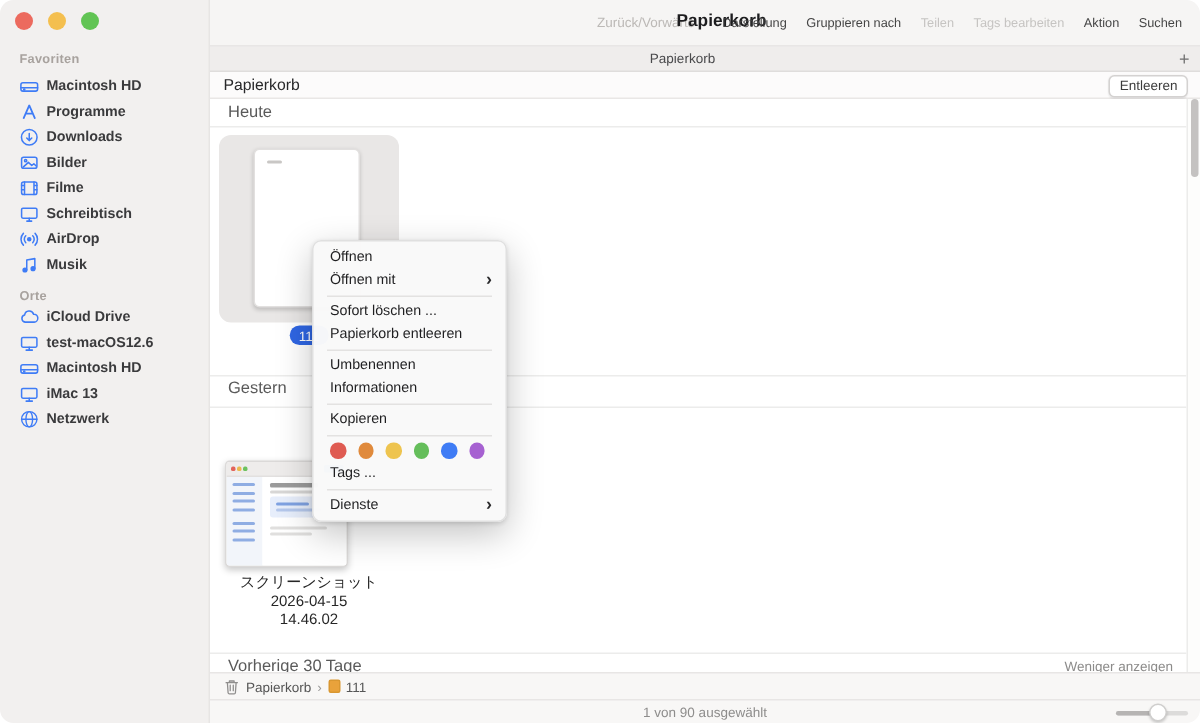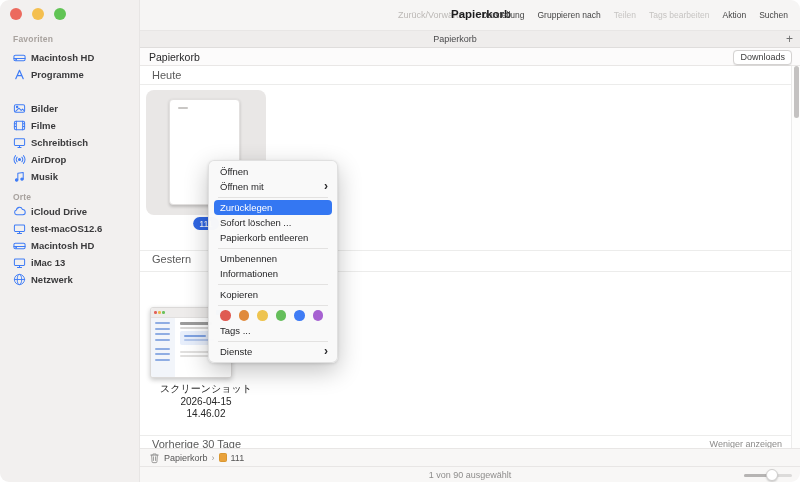--- a/index.html
+++ b/index.html
@@ -116,20 +116,29 @@
       <span class="s-label">Macintosh HD</span>
     </div>
     <div class="side-item" style="top:66px">
       <span class="s-icon">
           <svg width="13" height="13" viewBox="0 0 14 14" fill="none" stroke="#3f7cf6" stroke-width="1.3" stroke-linecap="round" stroke-linejoin="round">
             <path d="M3 11.5 L7 2.5 L11 11.5 M4.6 8.3 H9.4"></path>
           </svg>
         </span>
       <span class="s-label">Programme</span>
     </div>
+    <div class="side-item" style="top:83px">
+      <span class="s-icon">
+          <svg width="13" height="13" viewBox="0 0 14 14" fill="none" stroke="#3f7cf6" stroke-width="1.1" stroke-linecap="round" stroke-linejoin="round">
+            <circle cx="7" cy="7" r="5.6"></circle>
+            <path d="M7 4.3 V9.2 M5.2 7.5 L7 9.4 L8.8 7.5"></path>
+          </svg>
+        </span>
+      <span class="s-label">Downloads</span>
+    </div>
     <div class="side-item" style="top:100px">
       <span class="s-icon">
           <svg width="13" height="13" viewBox="0 0 14 14" fill="none" stroke="#3f7cf6" stroke-width="1.1" stroke-linecap="round" stroke-linejoin="round">
             <rect x="1.5" y="3" width="11" height="8" rx="1.5"></rect>
             <circle cx="4.4" cy="5.5" r="0.8"></circle>
             <path d="M2.8 10 L6.4 6.7 L8.8 9 L10.3 7.7 L11.8 9.2"></path>
           </svg>
         </span>
       <span class="s-label">Bilder</span>
     </div>
@@ -234,21 +243,21 @@
     </div>
   </div>
 
   <div class="tabbar">
     <div class="tab-label">Papierkorb</div>
     <div class="tab-plus">+</div>
   </div>
 
   <div class="pathbar">
     <span class="path-title">Papierkorb</span>
-    <span class="empty-btn">Downloads</span>
+    <span class="empty-btn">Entleeren</span>
   </div>
 
   <div class="content">
 
     <div class="grp-h" style="top:3px">Heute</div>
     <div class="grp-line" style="top:18px"></div>
 
     <div class="sel-tile">
       <div class="doc-thumb" style="left:23px;top:9px">
         <div class="thumb-mark"></div>
@@ -303,21 +312,20 @@
     <div class="sb-thumb"></div>
   </div>
 
   <div class="menu">
     <div class="mi">Öffnen</div>
     <div class="mi">
       <span>Öffnen mit</span>
       <span class="sub">›</span>
     </div>
     <div class="msep"></div>
-    <div class="mi hl">Zurücklegen</div>
     <div class="mi">Sofort löschen ...</div>
     <div class="mi">Papierkorb entleeren</div>
     <div class="msep"></div>
     <div class="mi">Umbenennen</div>
     <div class="mi">Informationen</div>
     <div class="msep"></div>
     <div class="mi">Kopieren</div>
     <div class="msep"></div>
     <div class="dots">
       <span class="dot" style="background-color: rgb(223, 91, 82);"></span>

